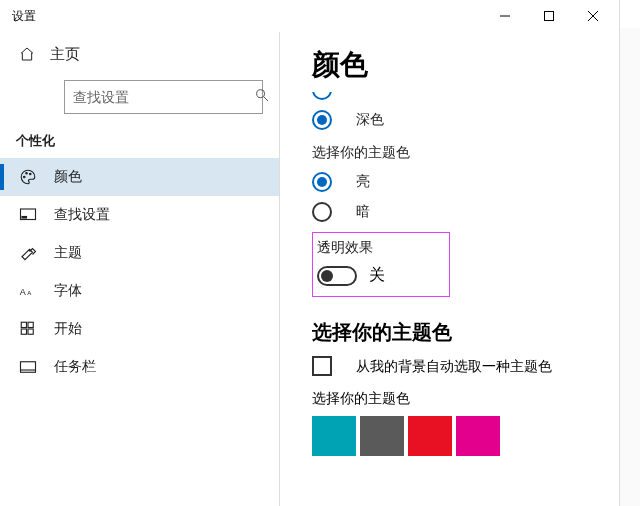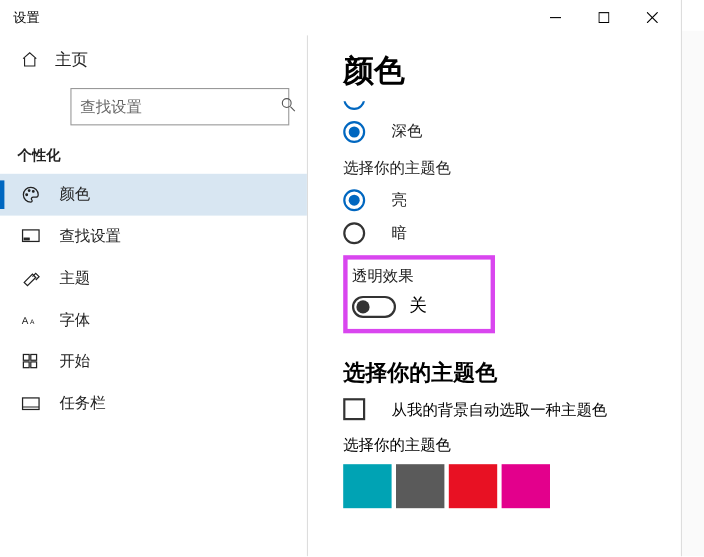--- a/index.html
+++ b/index.html
@@ -27,21 +27,21 @@
   .navitem .icon { width: 20px; display:flex; align-items:center; justify-content:center; color:#222;}
   .navitem .label { font-size: 14px; color: #222; }
   .content { flex: 1; padding: 14px 0 0 32px; overflow: hidden; }
   .page-title { font-size: 28px; font-weight: 600; margin-bottom: 6px; }
   .cutoff { font-size: 14px; color: #444; display:flex; align-items:center; gap:10px; margin-bottom:6px;}
   .radio { width: 20px; height: 20px; border: 2px solid #0067c0; border-radius: 50%; display:inline-flex; align-items:center; justify-content:center;} 
   .radio.checked::after { content:""; width:10px; height:10px; background:#0067c0; border-radius:50%; }
   .radio.gray { border-color:#333; }
   .opt-row { display:flex; align-items:center; gap:24px; margin: 10px 0; font-size:14px; color:#222;}
   .sub-head { font-size: 14px; color:#222; margin-top: 14px; margin-bottom: 6px;}
-  .callout { border: 4px solid #d946ef; padding: 6px 10px 10px 4px; width: 138px; margin-top: 8px;}
+  .callout { border: 1px solid #d946ef; padding: 6px 10px 10px 4px; width: 138px; margin-top: 8px;}
   .toggle-row { display:flex; align-items:center; gap:12px; margin-top:8px;}
   .toggle { width: 40px; height: 20px; border: 2px solid #333; border-radius: 11px; display:flex; align-items:center; padding: 0 2px;}
   .toggle .knob { width: 12px; height: 12px; background:#333; border-radius:50%; }
   .section-title { font-size: 20px; font-weight: 600; margin-top: 22px; margin-bottom: 10px;}
   .chk-row { display:flex; align-items:flex-end; gap:24px; font-size:14px; margin-bottom: 14px;}
   .chk { width:20px; height:20px; border:2px solid #333; }
   .mini-head { font-size: 14px; margin-bottom: 8px;}
   .swatches { display:flex; gap:4px; }
   .swatch { width: 44px; height: 40px; }
   .sidestrip { position:absolute; right:0; top:28px; bottom:0; width:20px; background: #fafafa; }

